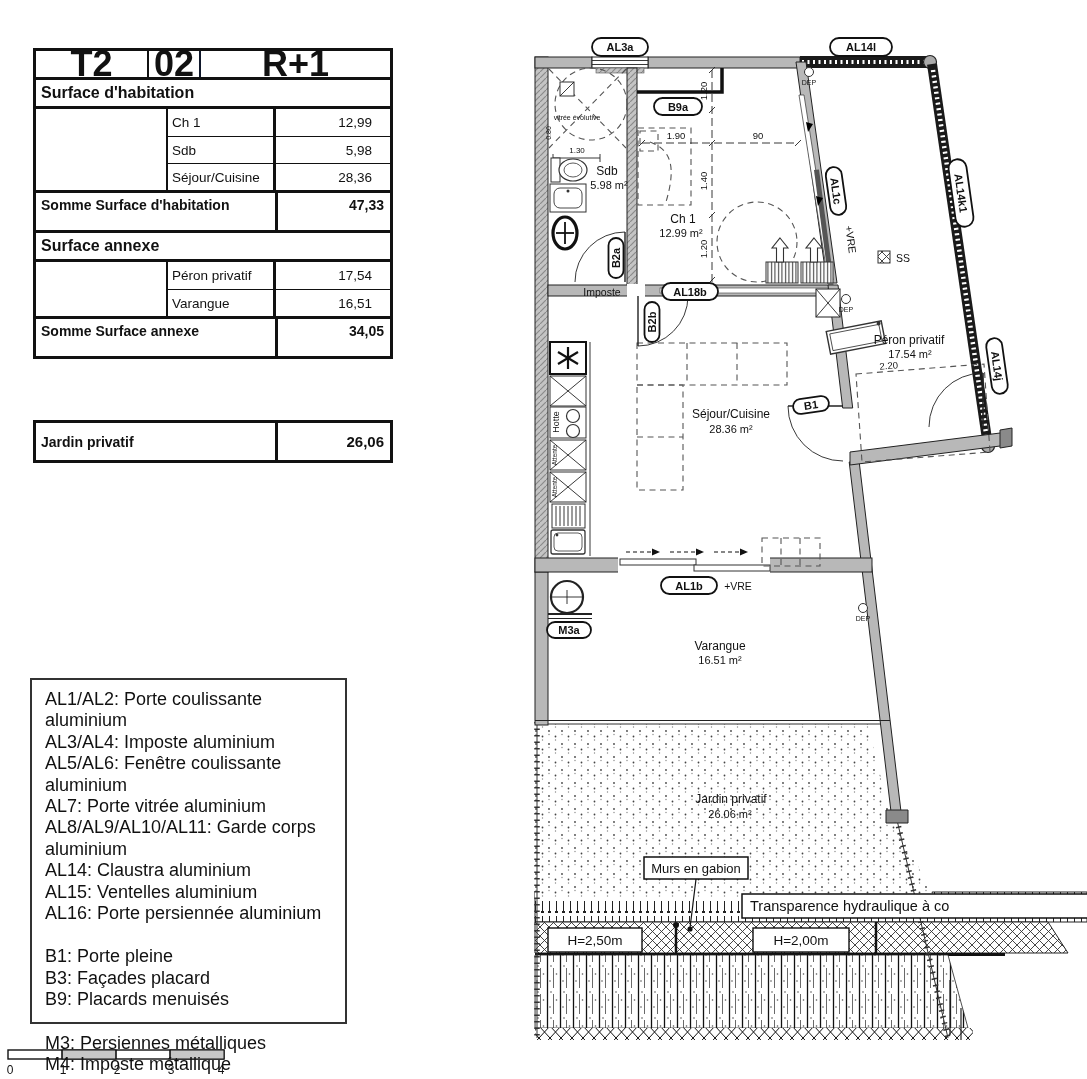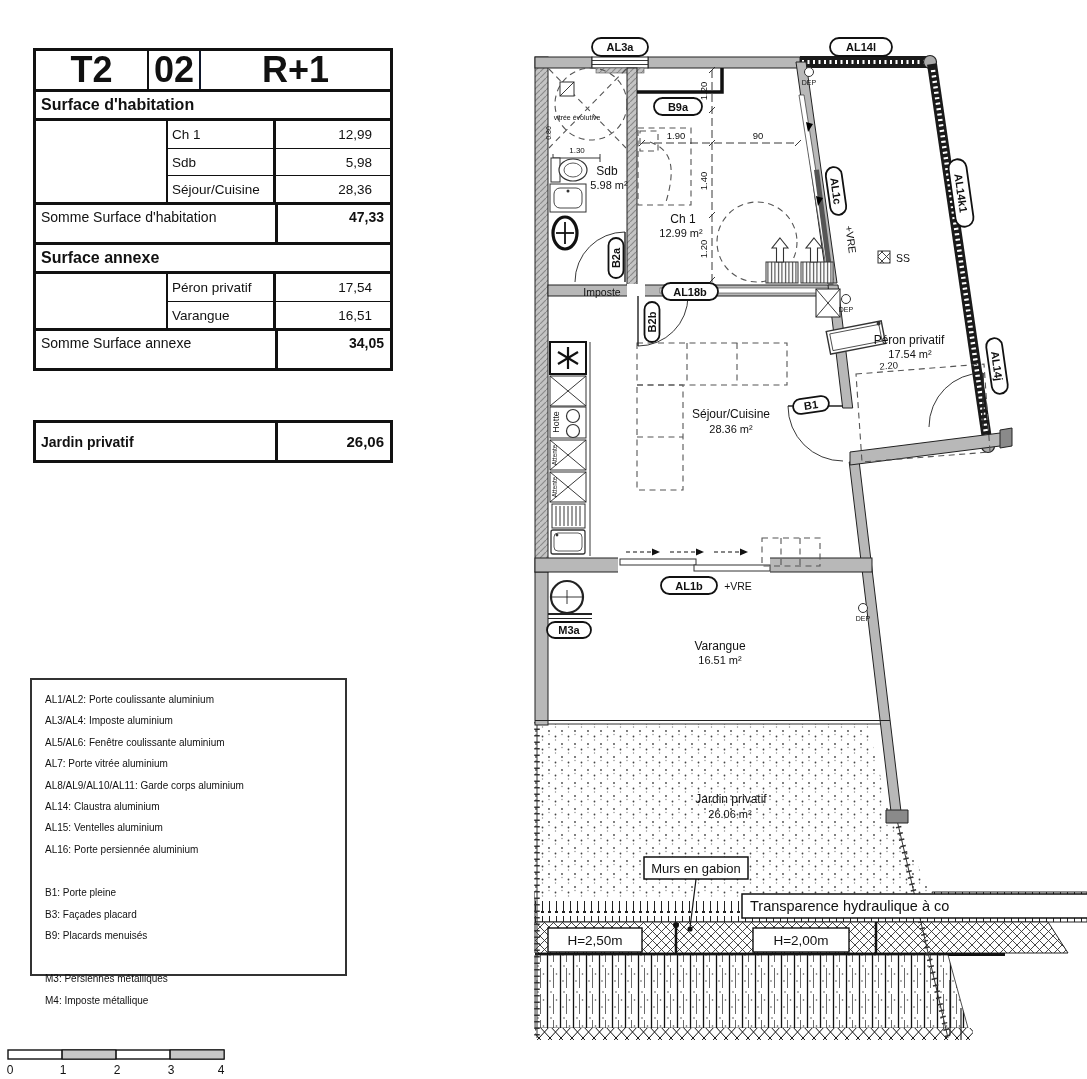--- a/index.html
+++ b/index.html
@@ -1,46 +1,46 @@
 <!DOCTYPE html>
 <html><head>
 <meta charset="utf-8">
 <style>
   html,body{margin:0;padding:0;background:#fff;}
   #canvas{position:relative;width:1087px;height:1079px;background:#ffffff;overflow:hidden;
           font-family:"Liberation Sans",sans-serif;color:#111;}
   
   .itable{position:absolute;left:33px;top:48px;width:360px;box-sizing:border-box;}
-  .hrow{display:flex;height:44px;border:3px solid #111;box-sizing:border-box;}
+  .hrow{display:flex;height:32px;border:3px solid #111;box-sizing:border-box;}
   .hcell{display:flex;align-items:center;justify-content:center;font-weight:bold;font-size:36px;box-sizing:border-box;}
   .hc1{width:113px;border-right:2px solid #111;}
   .hc2{width:52px;border-right:2px solid #0f172a;}
   .hc3{flex:1;}
   .sectitle{height:29px;border:3px solid #111;border-top:none;display:flex;align-items:center;
             font-weight:bold;font-size:16px;padding-left:5px;box-sizing:border-box;}
   .body3{display:flex;border:3px solid #111;border-top:none;box-sizing:border-box;}
   .spacer-col{width:132px;border-right:2px solid #111;box-sizing:border-box;}
   .rows-col{flex:1;display:flex;flex-direction:column;}
   .drow{display:flex;height:27px;border-top:1.5px solid #111;box-sizing:border-box;}
   .drow:first-child{border-top:none;}
   .dlabel{width:108px;display:flex;align-items:center;padding-left:4px;font-size:13.5px;
           border-right:3px solid #111;box-sizing:border-box;}
   .dvalue{flex:1;display:flex;align-items:center;justify-content:flex-end;padding-right:18px;font-size:13.5px;}
   .srow{display:flex;height:40px;border:3px solid #111;border-top:none;box-sizing:border-box;}
-  .slabel{width:242px;font-weight:normal;font-size:14px;padding:4px 0 0 5px;box-sizing:border-box;border-right:3px solid #111;}
+  .slabel{width:242px;font-weight:bold;font-size:14px;padding:4px 0 0 5px;box-sizing:border-box;border-right:3px solid #111;}
   .svalue{flex:1;text-align:right;font-weight:bold;font-size:14px;padding:4px 6px 0 0;box-sizing:border-box;}
   .jtable{position:absolute;left:33px;top:420px;width:360px;height:43px;border:3px solid #111;
           display:flex;box-sizing:border-box;}
   .jlabel{width:242px;display:flex;align-items:center;padding-left:5px;font-weight:bold;font-size:14px;
           border-right:3px solid #111;box-sizing:border-box;}
   .jvalue{flex:1;display:flex;align-items:center;justify-content:flex-end;padding-right:6px;
           font-weight:bold;font-size:15px;}
   
-  .legend{position:absolute;left:30px;top:678px;width:317px;height:298px;border:2px solid #333;
-          box-sizing:border-box;padding:9px 0 0 13px;font-size:10px;line-height:21.4px;}
+  .legend{position:absolute;left:30px;top:678px;width:317px;height:346px;border:2px solid #333;
+          box-sizing:border-box;padding:9px 0 0 13px;font-size:18px;line-height:21.4px;}
   .lgap{height:22px;}
   
   #plan{position:absolute;left:0;top:0;}
   text{fill:#111;}
   .rmname{font-size:12px;text-anchor:middle;}
   .rmarea{font-size:11px;text-anchor:middle;}
   .pill{fill:#fff;stroke:#111;stroke-width:1.8;}
   .pilltxt{font-size:11px;font-weight:bold;text-anchor:middle;}
   .tiny{font-size:7px;text-anchor:middle;}
   .dim{font-size:9.5px;text-anchor:middle;}

